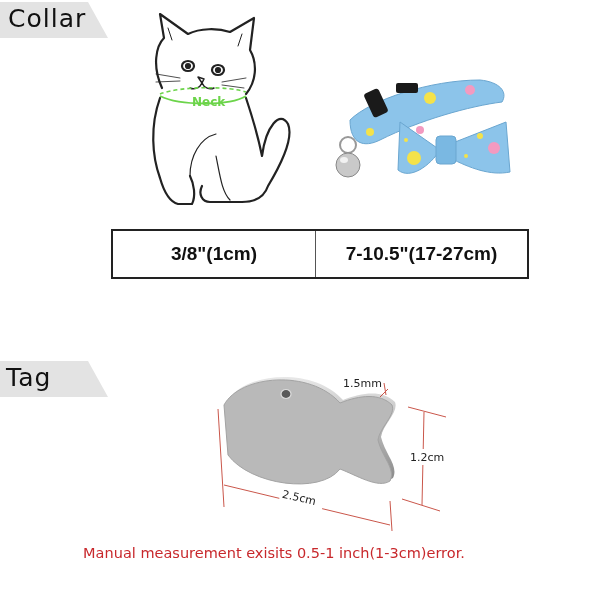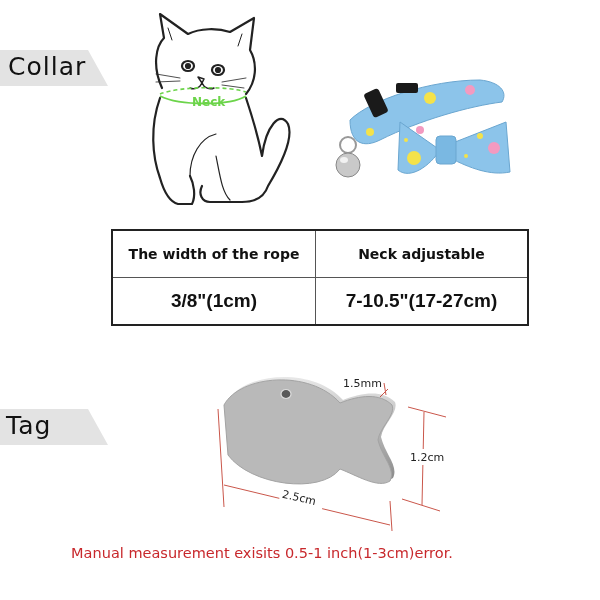--- a/index.html
+++ b/index.html
@@ -1,30 +1,30 @@
 <!DOCTYPE html>
 <html><head>
 <meta charset="utf-8">
 <style>
   html, body { margin:0; padding:0; background:#fff; }
   body { width:600px; height:600px; position:relative; overflow:hidden; font-family:"DejaVu Sans", sans-serif; }
-  .label-tab { position:absolute; left:0; height:40px; background:#e3e3e3;margin-top:48px; }
+  .label-tab { position:absolute; left:0; height:40px; background:#e3e3e3; }
   .label-tab .txt { position:absolute; left:8px; top:2px; font-size:25px; letter-spacing:1px; color:#111; font-family:"DejaVu Sans", sans-serif; }
   .tab-collar { top:2px; width:108px; clip-path: polygon(0 0, 88px 0, 108px 36px, 0 36px); }
   .tab-tag { top:361px; width:108px; clip-path: polygon(0 0, 88px 0, 108px 36px, 0 36px); }
   .tab-tag .txt { left:6px; }
   .cat { position:absolute; left:130px; top:6px; width:170px; height:205px; }
   .collar-img { position:absolute; left:310px; top:40px; width:215px; height:160px; }
   table.spec { position:absolute; left:111px; top:229px; width:418px; border-collapse:collapse; border:2px solid #222; }
   table.spec td { border:1px solid #555; text-align:center; color:#111; }
   table.spec tr.hdr td { height:44px; font-size:14px; font-weight:bold; font-family:"DejaVu Sans", sans-serif; }
   table.spec tr.val td { height:44px; font-size:19px; font-family:"Liberation Sans", sans-serif; font-weight:bold; }
   table.spec td.c1 { width:200px; }
   .tag-svg { position:absolute; left:210px; top:365px; width:270px; height:170px; }
-  .note { position:absolute; left:0; width:524px; top:545px; text-align:center; color:#c8282c; font-size:14.5px; font-family:"DejaVu Sans", sans-serif; }
+  .note { position:absolute; left:12px; width:524px; top:545px; text-align:center; color:#c8282c; font-size:14.5px; font-family:"DejaVu Sans", sans-serif; }
   .dim { font-family:"DejaVu Sans", sans-serif; font-size:11px; fill:#222; }
 </style>
 </head>
 <body>
 
 <div class="label-tab tab-collar">
   <span class="txt">Collar</span>
 </div>
 
 <svg class="cat" viewBox="0 0 170 205">
@@ -79,24 +79,20 @@
     <circle cx="160" cy="50" r="5" fill="#f39ac0"></circle>
     <circle cx="170" cy="96" r="3" fill="#f4e24a"></circle>
     <circle cx="60" cy="92" r="4" fill="#f4e24a"></circle>
     <circle cx="96" cy="100" r="2" fill="#f4e24a"></circle>
     <circle cx="156" cy="116" r="2" fill="#f4e24a"></circle>
   </g>
 </svg>
 
 <table class="spec">
   <tbody>
-      <tr class="hdr">
-    <td class="c1">The width of the rope</td>
-    <td>Neck adjustable</td>
-  </tr>
   <tr class="val">
     <td class="c1">3/8"(1cm)</td>
     <td>7-10.5"(17-27cm)</td>
   </tr>
 </tbody>
   </table>
 
 <div class="label-tab tab-tag">
   <span class="txt">Tag</span>
 </div>

